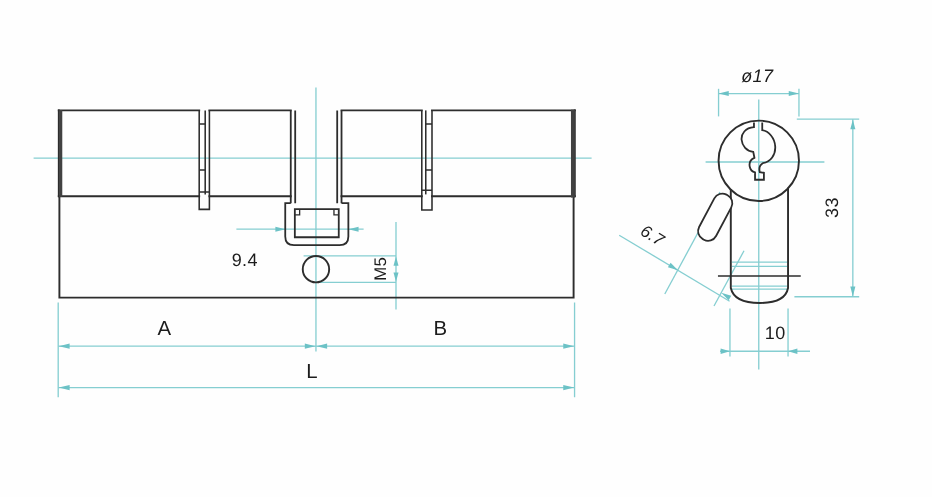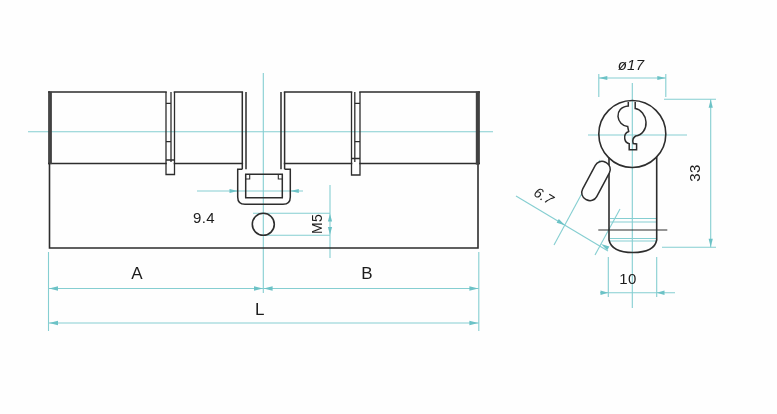--- a/index.html
+++ b/index.html
@@ -187,15 +187,15 @@
 
   <span class="lbl" style="left:204px;top:178px;margin-top:39px;">9.4</span>
   <span class="lbl rot-ccw" style="left:317px;top:224px;font-size:14px;">M5</span>
   <span class="lbl lg" style="left:137px;top:274px;">A</span>
   <span class="lbl lg" style="left:367px;top:274px;">B</span>
   <span class="lbl lg" style="left:260px;top:310px;">L</span>
 
   <span class="lbl" style="left:631px;top:64px;font-style:italic;">ø17</span>
   <span class="lbl rot-diag" style="left:544px;top:196px;">6.7</span>
   <span class="lbl rot-ccw" style="left:694px;top:173px;">33</span>
-  <span class="lbl" style="left:628px;top:278px;text-align:center;">10</span>
+  <span class="lbl" style="left:646px;top:278px;text-align:center;">10</span>
 
 </div>
 
 </body></html>

